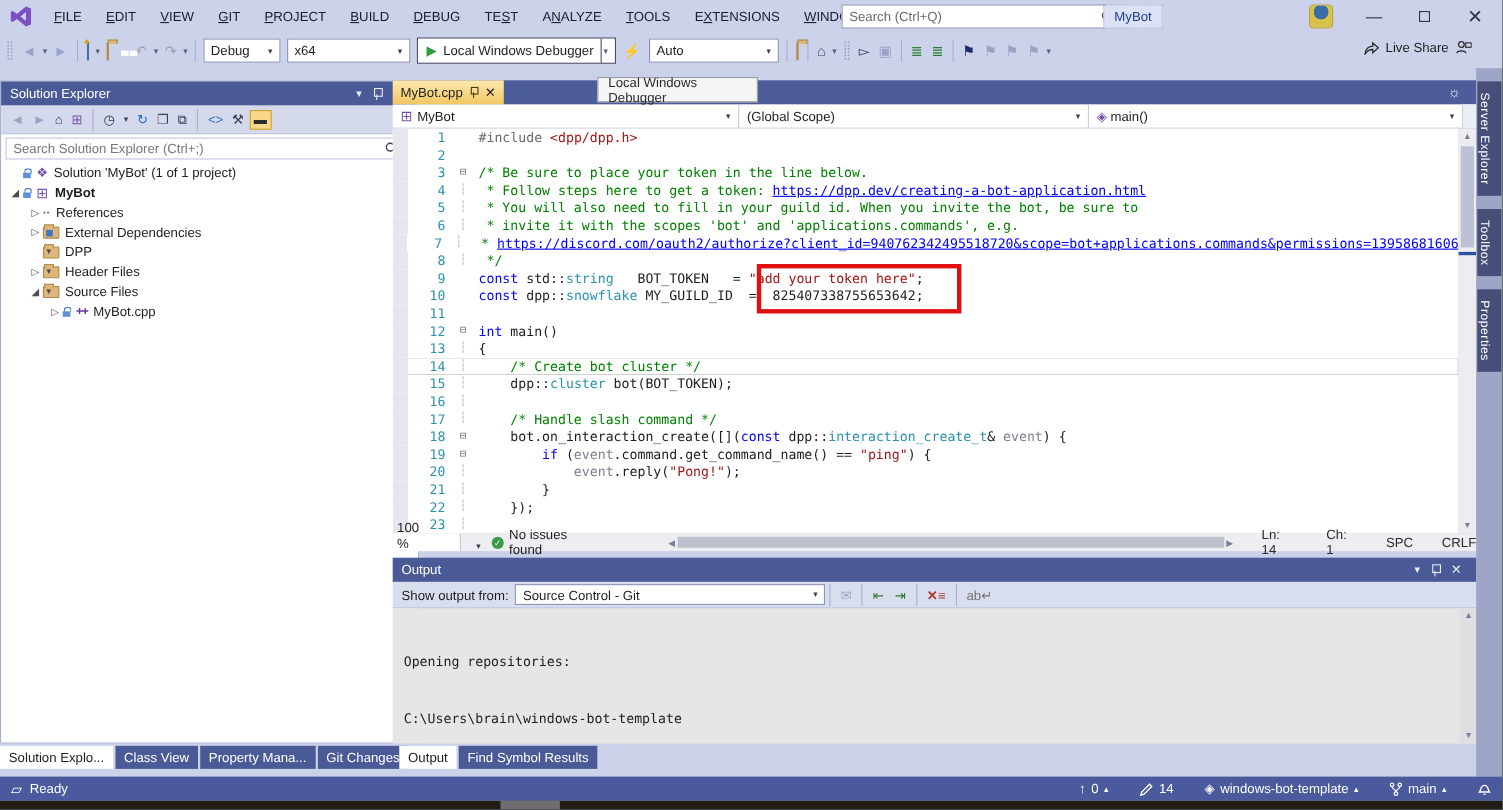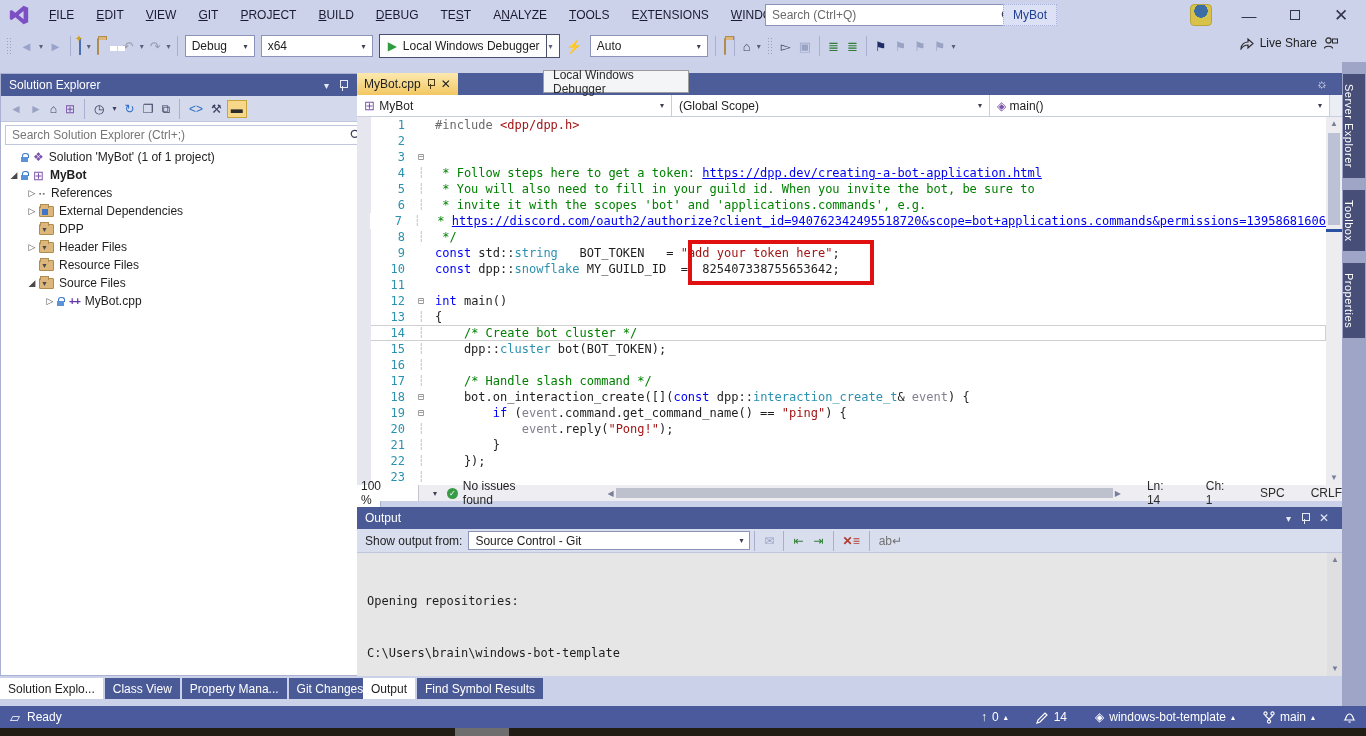--- a/index.html
+++ b/index.html
@@ -104,21 +104,21 @@
   .ctext{ white-space:pre; }
   .tk-pre{ color:#6a6a6a; } .tk-com{ color:#008000; } .tk-url{ color:#0000ee; text-decoration:underline; }
   .tk-kw{ color:#0000ff; } .tk-ty{ color:#2b91af; } .tk-str{ color:#a31515; }
   .tk-pl{ color:#1e1e1e; } .tk-prm{ color:#808090; } .tk-num{ color:#1e1e1e; } .tk-op{ color:#1e1e1e; }
   #red-annotation{ left:688px; top:240px; width:186px; height:45px; border:4px solid #e01010; z-index:20; }
   #ed-vscroll{ left:1326px; top:117px; width:16px; height:368px; background:#ececf1; }
   .sb-arrow{ width:16px; height:14px; text-align:center; font-size:8px; color:#7a7f99; line-height:14px; }
   #ed-thumb{ position:absolute; left:2px; top:16px; width:12px; height:92px; background:#bdc1d5; }
   #ed-marker{ position:absolute; left:0; top:112px; width:16px; height:3px; background:#2c51a0; }
   #ebar{ left:357px; top:485px; width:985px; height:16px; background:#eeeef2; display:flex; align-items:center; }
-  #zoom-combo{ width:62px; height:16px; background:#fff; border-right:1px solid #c5c5cc; display:flex; align-items:center; padding:0 4px;gap:26px; }
+  #zoom-combo{ width:62px; height:16px; background:#fff; border-right:1px solid #c5c5cc; display:flex; align-items:flex-end; padding:0 4px;gap:26px; }
   #zoom-combo .sp{ flex:1; }
   .okball{ width:11px; height:11px; border-radius:50%; background:#3a9b46; color:#fff; font-size:8px; line-height:11px; text-align:center; margin:0 5px 0 28px; }
   #hthumb-l{ font-size:8px; color:#7a7f99; margin-left:60px; }
   #hthumb{ width:505px; height:10px; background:#bdc1cd; margin:0 2px; }
   #hthumb-r{ font-size:8px; color:#7a7f99; }
   .einfo{ margin-left:26px; color:#2b2b2b; }
 
   
   #out-head{ left:357px; top:507px; width:985px; height:22px; }
   #out-toolbar{ left:357px; top:529px; width:985px; height:24px; background:#d9deef; display:flex; align-items:center; padding:0 8px; border-bottom:1px solid #bfc6df; }
@@ -319,25 +319,20 @@
           <span class="tr-arrow"></span>
           <span class="tfolder filter"></span>
           <span class="tr-label">DPP</span>
         </div>
         <div class="tree-row" style="padding-left: 24px;">
           <span class="tr-arrow">▷</span>
           <span class="tfolder filter"></span>
           <span class="tr-label">Header Files</span>
         </div>
         <div class="tree-row" style="padding-left: 24px;">
-          <span class="tr-arrow"></span>
-          <span class="tfolder filter"></span>
-          <span class="tr-label">Resource Files</span>
-        </div>
-        <div class="tree-row" style="padding-left: 24px;">
           <span class="tr-arrow">◢</span>
           <span class="tfolder filter"></span>
           <span class="tr-label">Source Files</span>
         </div>
         <div class="tree-row" style="padding-left: 42px;">
           <span class="tr-arrow">▷</span>
           <span class="mini-lock"></span>
           <span class="ic-cpp">++</span>
           <span class="tr-label">MyBot.cpp</span>
         </div>
@@ -382,20 +377,21 @@
       <div class="code-row">
         <span class="bpm"></span>
         <span class="lnn">2</span>
         <span class="fold"></span>
         <span class="ctext"></span>
       </div>
       <div class="code-row">
         <span class="bpm"></span>
         <span class="lnn">3</span>
         <span class="fold">⊟</span>
+        <span class="ctext"><span class="tk-com">/* Be sure to place your token in the line below.</span></span>
       </div>
       <div class="code-row">
         <span class="bpm"></span>
         <span class="lnn">4</span>
         <span class="fold"><span class="guide">┆</span></span>
         <span class="ctext"><span class="tk-com"> * Follow steps here to get a token: </span><span class="tk-url">https://dpp.dev/creating-a-bot-application.html</span></span>
       </div>
       <div class="code-row">
         <span class="bpm"></span>
         <span class="lnn">5</span>

